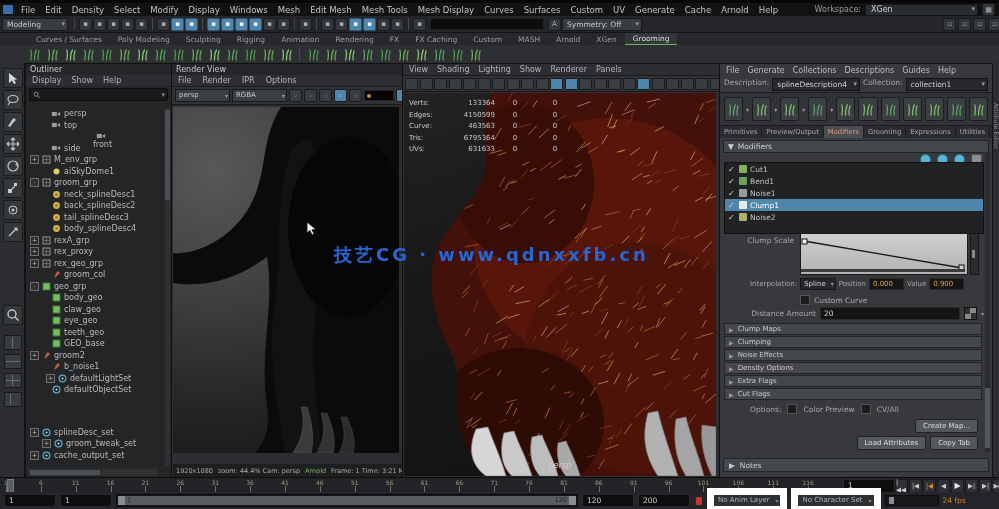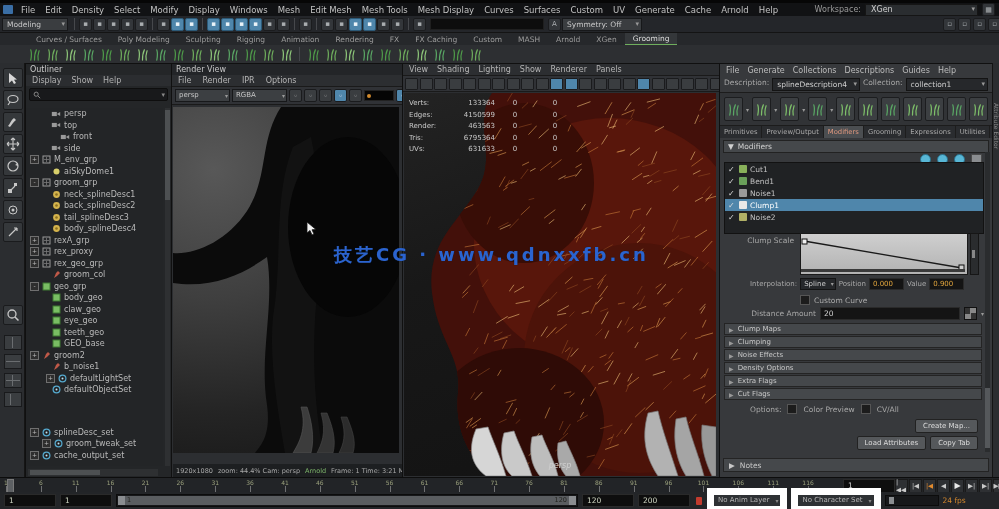--- a/index.html
+++ b/index.html
@@ -508,21 +508,21 @@
         <div class="ol-row" style="padding-left: 16px;">
           <span style="width: 9px; flex: 0 0 auto;"></span>
           <span class="ol-ico">
             <svg width="10" height="8" viewBox="0 0 12 9">
               <rect x="1" y="2" width="6" height="5" fill="#9a9a9a"></rect>
               <path d="M7,4.5 L11,2 V7 Z" fill="#9a9a9a"></path>
             </svg>
           </span>
           <span>top</span>
         </div>
-        <div class="ol-row" style="padding-left: 25px;">
+        <div class="ol-row" style="padding-left: 16px; flex-direction: column;">
           <span style="width: 9px; flex: 0 0 auto;"></span>
           <span class="ol-ico">
             <svg width="10" height="8" viewBox="0 0 12 9">
               <rect x="1" y="2" width="6" height="5" fill="#9a9a9a"></rect>
               <path d="M7,4.5 L11,2 V7 Z" fill="#9a9a9a"></path>
             </svg>
           </span>
           <span>front</span>
         </div>
         <div class="ol-row" style="padding-left: 16px;">
@@ -1148,21 +1148,21 @@
             <u>0</u>
             <u>0</u>
           </div>
           <div class="hud-row">
             <b>Edges:</b>
             <s>4150599</s>
             <u>0</u>
             <u>0</u>
           </div>
           <div class="hud-row">
-            <b>Render:</b>
+            <b>Curve:</b>
             <s>463563</s>
             <u>0</u>
             <u>0</u>
           </div>
           <div class="hud-row">
             <b>Tris:</b>
             <s>6795364</s>
             <u>0</u>
             <u>0</u>
           </div>

